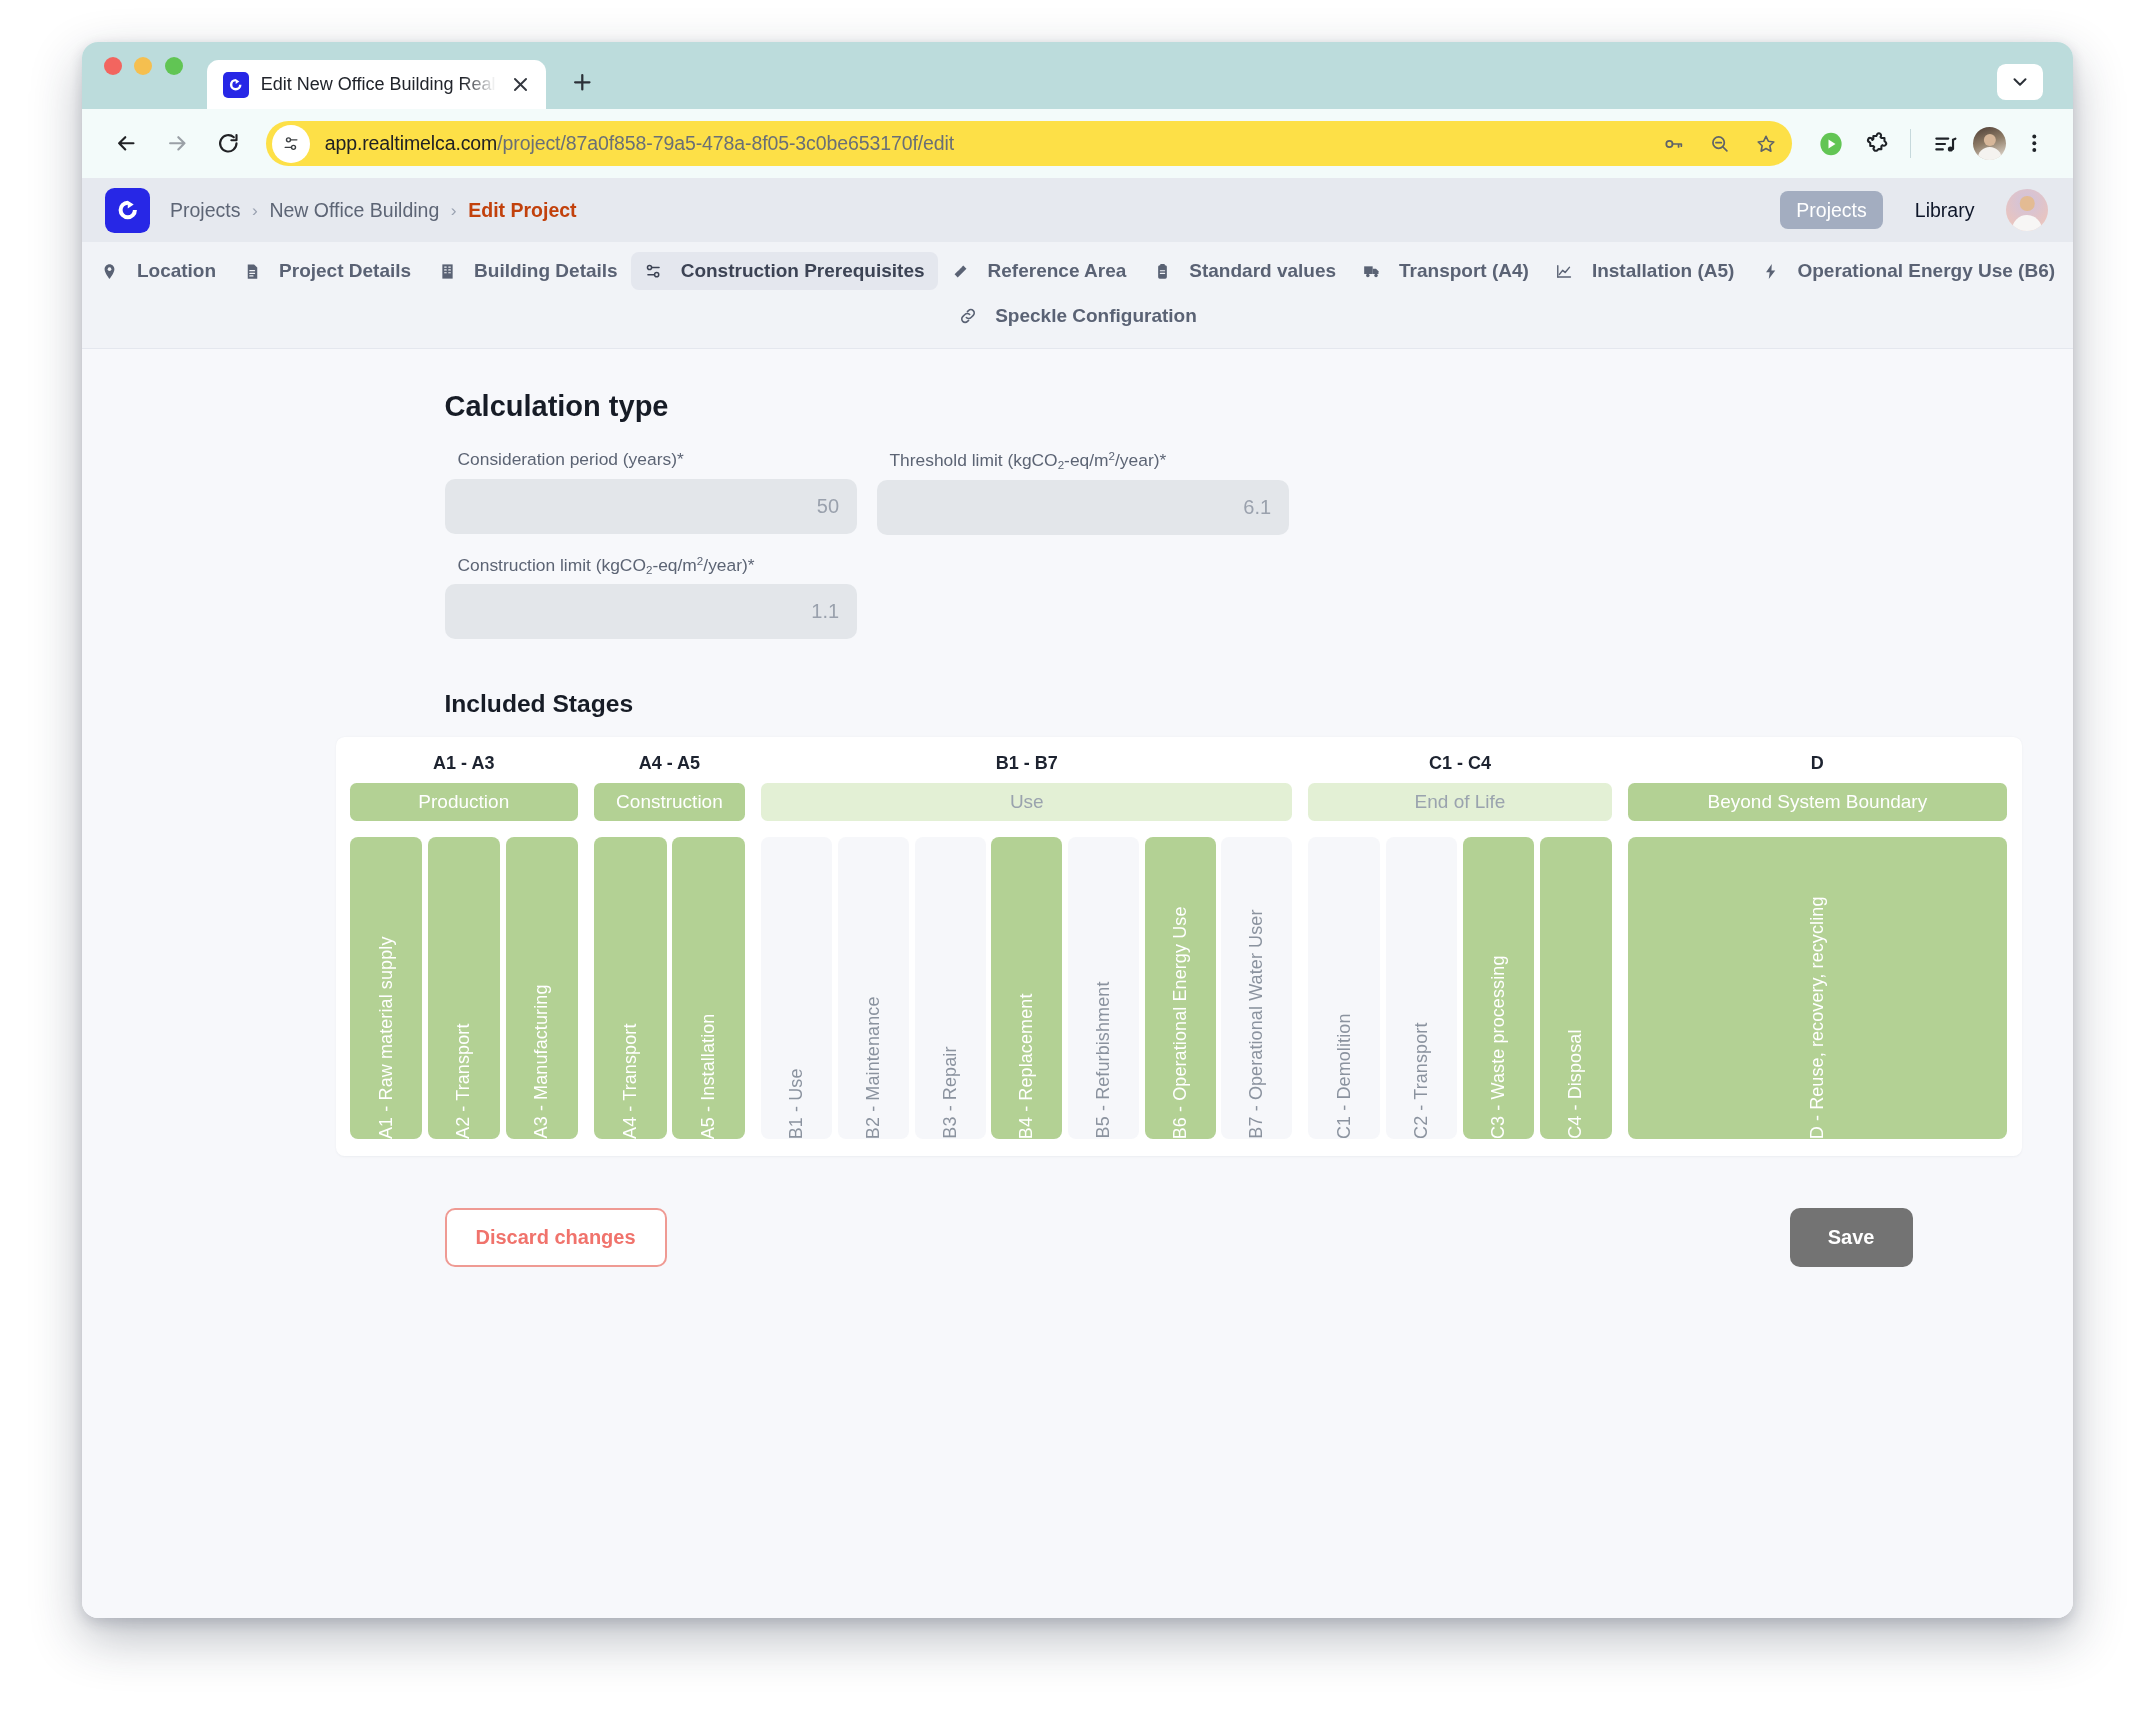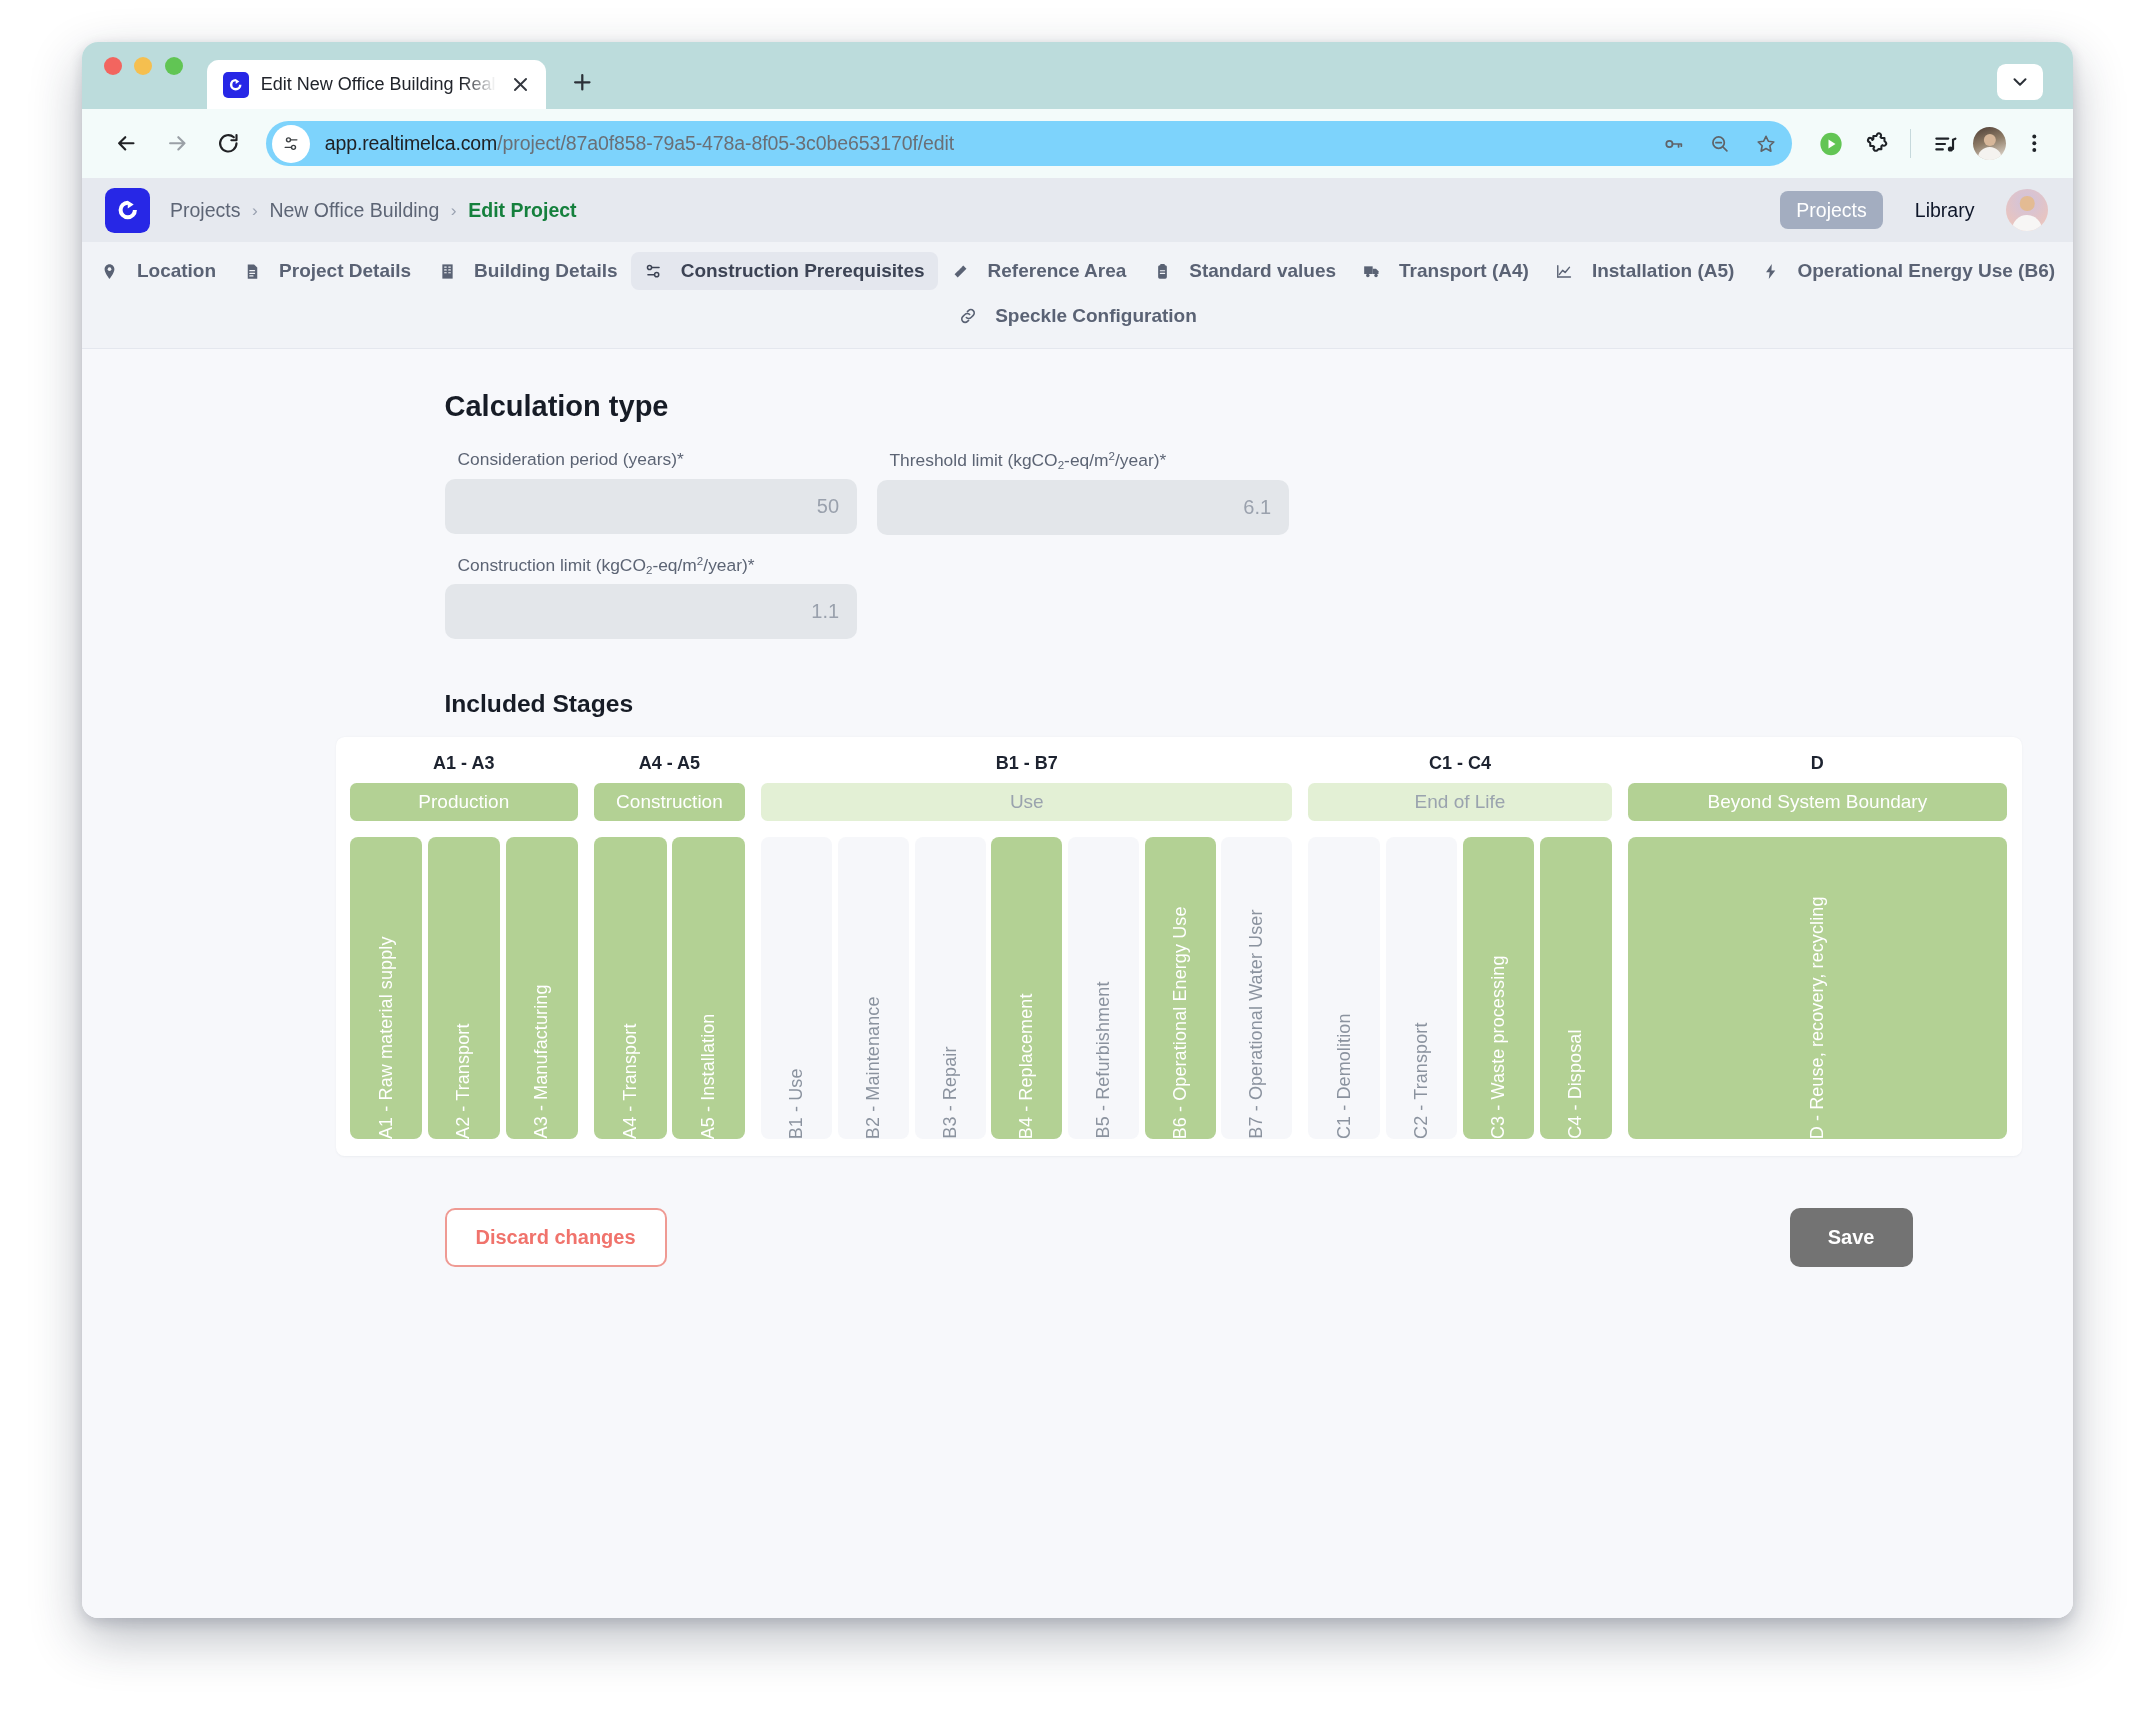--- a/index.html
+++ b/index.html
@@ -80,21 +80,21 @@
     background: #f3fbfa;
     display: flex; align-items: center;
     padding: 0 19px 0 22px;
     gap: 5.8px;
     flex: none;
   }
   .nav-btn { width: 45px; height: 45px; display:flex; align-items:center; justify-content:center; border-radius: 50%; }
   .omnibox {
     flex: 1;
     height: 45px; margin: 0 13px 0 10px;
-    background: #7dd3fc;
+    background: #fde047;
     border-radius: 22.4px;
     display: flex; align-items: center;
     padding-left: 5.8px; padding-right: 10px;
     gap: 5.8px;
     position: relative;
   }
   .omni-site-icon {
     width: 38px; height: 38px; border-radius: 50%;
     background: #ffffff;
     display: flex; align-items: center; justify-content: center;
@@ -139,21 +139,21 @@
     background: #2727e6;
     display: flex; align-items: center; justify-content: center;
     flex: none;
   }
   .breadcrumb {
     display: flex; align-items: center; gap: 11.6px;
     margin-left: 20px;
     font-size: 19.5px; color: #5d6575;
   }
   .breadcrumb .sep { color: #9aa2b1; font-size: 17.4px; }
-  .breadcrumb .current { color: #15803d; font-weight: bold; }
+  .breadcrumb .current { color: #c2410c; font-weight: bold; }
   .header-right { margin-left: auto; display: flex; align-items: center; gap: 16px; }
   .pill-btn {
     height: 38px; padding: 0 16px;
     border-radius: 8px;
     display: flex; align-items: center;
     font-size: 19.5px; color: #0f172a;
   }
   .pill-btn.active { background: #a3adc0; color: #ffffff; }
   .header-avatar {
     width: 42px; height: 42px; border-radius: 50%;

